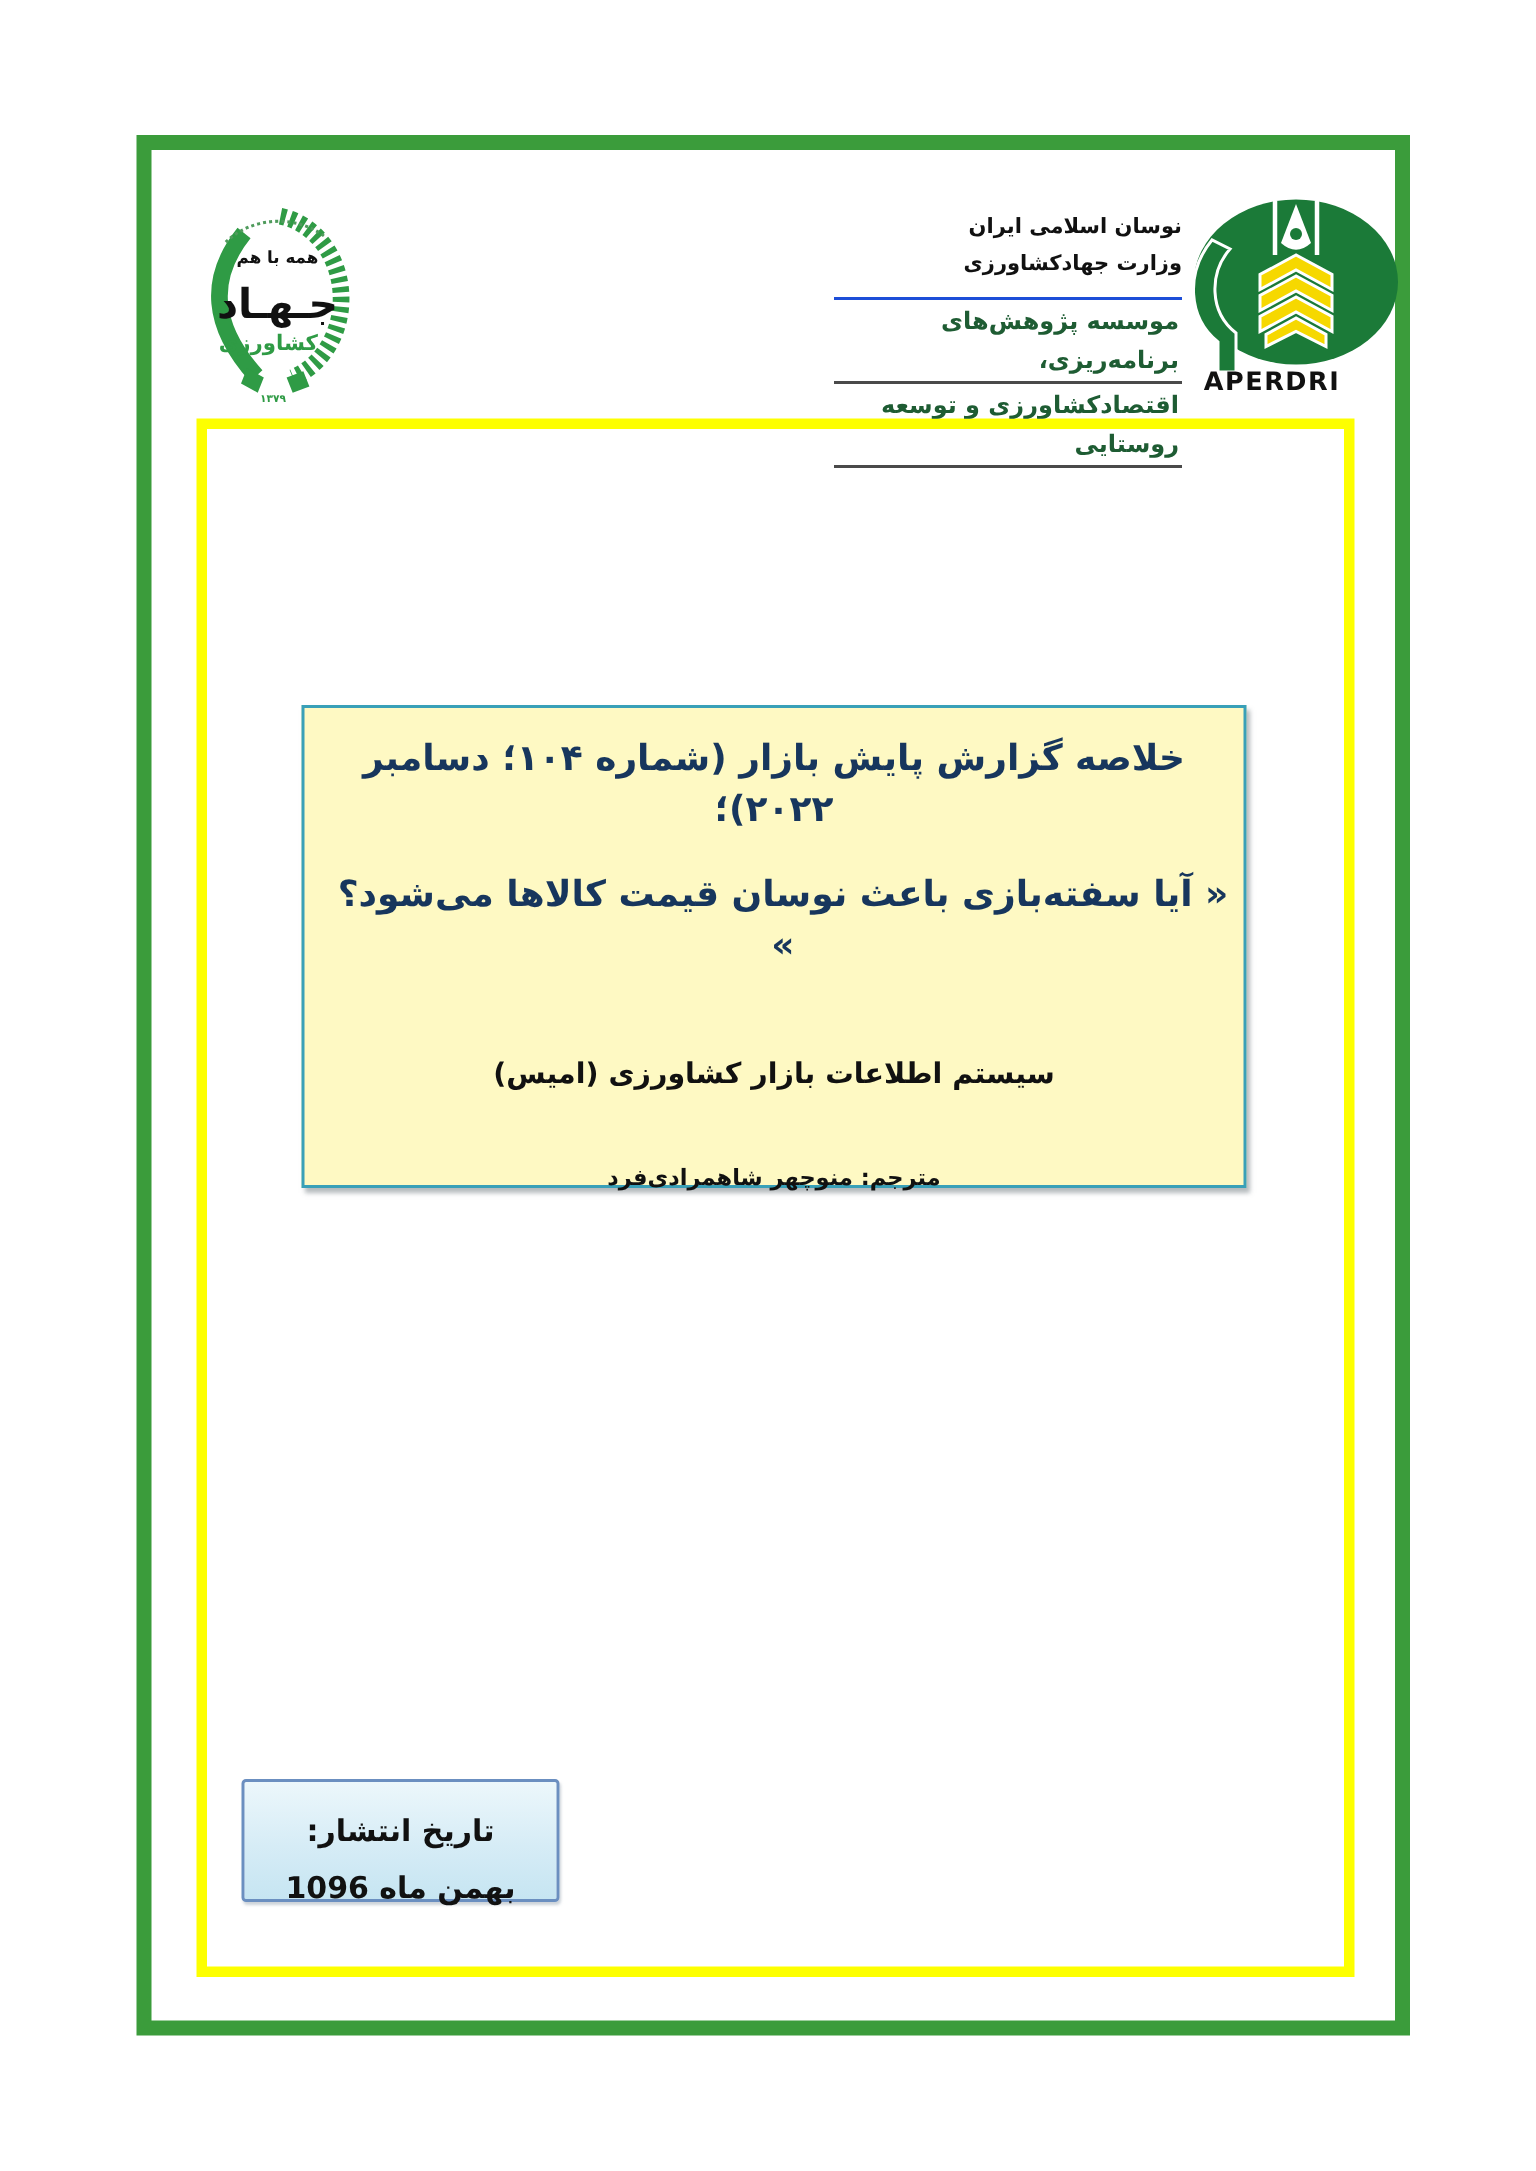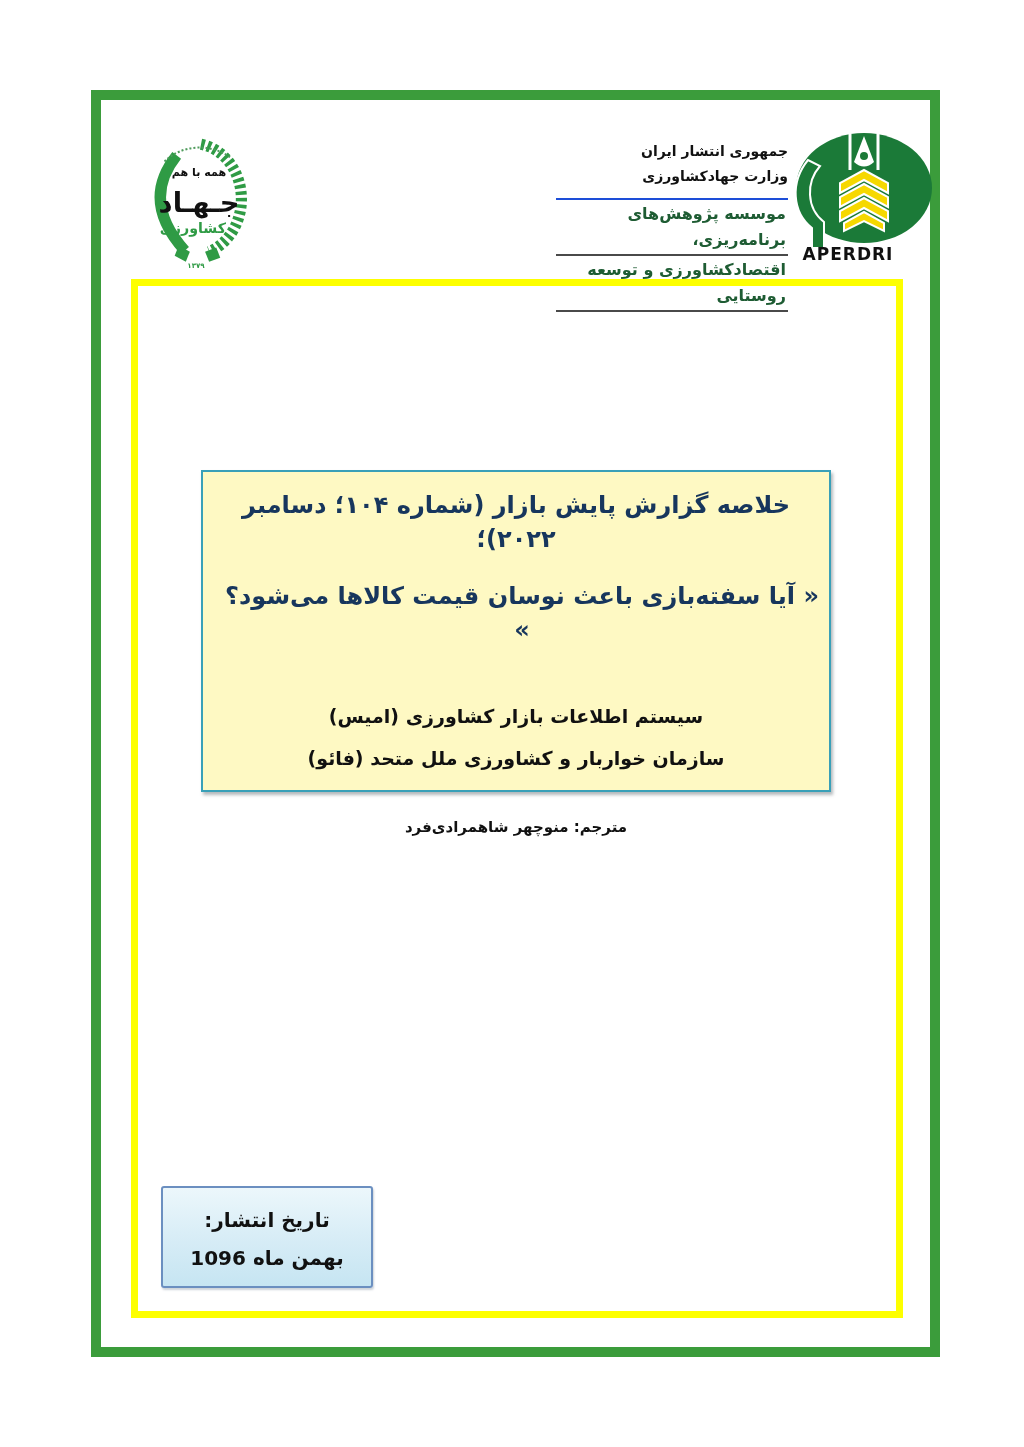--- a/index.html
+++ b/index.html
@@ -4,21 +4,21 @@
 <style>
   html,body{margin:0;padding:0;background:#ffffff;width:1024px;height:1447px;overflow:hidden;}
   body{position:relative;font-family:"DejaVu Sans",sans-serif;}
   .abs{position:absolute;}
 
   
   .green-frame{left:91px;top:90px;width:849px;height:1267px;border:10px solid #3b9c3b;box-sizing:border-box;}
   .yellow-frame{left:131px;top:279px;width:772px;height:1039px;border:7px solid #fdff00;box-sizing:border-box;}
 
   
-  .jahad-logo{left:134px;top:128px;width:132px;height:152px;}
+  .jahad-logo{left:120px;top:128px;width:132px;height:152px;}
   .jahad-logo svg{width:100%;height:100%;}
   .jh-motto{font-size:11px;font-weight:bold;fill:#111;}
   .jh-main{font-size:27px;font-weight:bold;fill:#111;}
   .jh-sub{font-size:14px;font-weight:bold;fill:#2f9b45;}
   .jh-year{font-size:7px;font-weight:bold;fill:#2f9b45;}
 
   
   .gov-block{right:236px;top:139px;text-align:right;color:#111;
              font-size:14px;font-weight:bold;line-height:25px;}
   .inst-block{right:236px;top:198px;width:232px;text-align:right;color:#1e5c33;
@@ -37,21 +37,21 @@
              box-shadow:2px 3px 3px rgba(120,130,135,.55);}
   .title-line{color:#17365d;font-weight:bold;font-size:24px;line-height:34px;}
   .tl1{margin-top:16px;}
   .tl2{margin-top:23px;margin-left:12px;}
   .org-line{color:#111;font-weight:bold;font-size:19px;line-height:30px;}
   .og1{margin-top:54px;}
   .og2{margin-top:12px;}
   .trans-line{color:#111;font-weight:bold;font-size:15px;line-height:30px;margin-top:39px;}
 
   
-  .date-box{left:161px;top:1186px;width:212px;height:102px;box-sizing:border-box;
+  .date-box{left:161px;top:1186px;width:212px;height:82px;box-sizing:border-box;
             border:2px solid #6b8fc0;border-radius:3px;
             background:linear-gradient(180deg,#ecf7fb 0%,#d6ecf6 55%,#c6e5f2 100%);
             text-align:center;color:#111;font-weight:bold;font-size:20px;
             padding-top:13px;box-shadow:1px 2px 2px rgba(130,145,160,.4);}
   .date-box div{line-height:38px;}
 </style>
 </head>
 <body>
 
 <div class="abs green-frame"></div>
@@ -68,21 +68,21 @@
     <text x="64" y="47" text-anchor="middle" class="jh-motto">همه با هم</text>
     <text x="64" y="83" text-anchor="middle" class="jh-main">جـهـاد</text>
     <text x="58" y="104" text-anchor="middle" class="jh-sub">کشاورزی</text>
     <path d="M44,116 l11,6 -4,10 -11,-6 z" fill="#2f9b45"></path>
     <path d="M70,122 l11,-4 4,10 -11,4 z" fill="#2f9b45"></path>
     <text x="61" y="138" text-anchor="middle" class="jh-year">۱۳۷۹</text>
   </svg>
 </div>
 
 <div class="abs gov-block" dir="rtl">
-  <div>جمهوری انتشار ایران</div>
+  <div>نوسان اسلامی ایران</div>
   <div>وزارت جهادکشاورزی</div>
 </div>
 <div class="abs inst-block" dir="rtl">
   <div class="inst-line first">موسسه پژوهش‌های برنامه‌ریزی،</div>
   <div class="inst-line">اقتصادکشاورزی و توسعه روستایی</div>
 </div>
 
 <div class="abs aperdri">
   <svg viewBox="0 0 152 138">
     <ellipse cx="78" cy="58" rx="68" ry="55" fill="#1b7a38"></ellipse>
@@ -98,20 +98,19 @@
     <path d="M78,68 L54,81 V91 L78,78 L102,91 V81 Z" fill="#f6d800" stroke="#ffffff" stroke-width="2"></path>
     <path d="M78,82 L58,93 V101 L78,91 L98,101 V93 Z" fill="#f6d800" stroke="#ffffff" stroke-width="2"></path>
     <text x="62" y="130" text-anchor="middle" class="ap-caption">APERDRI</text>
   </svg>
 </div>
 
 <div class="abs title-box" dir="rtl">
   <div class="title-line tl1">خلاصه گزارش پایش بازار (شماره ۱۰۴؛ دسامبر ۲۰۲۲)؛</div>
   <div class="title-line tl2">« آیا سفته‌بازی باعث نوسان قیمت کالاها می‌شود؟ »</div>
   <div class="org-line og1">سیستم اطلاعات بازار کشاورزی (امیس)</div>
-  <div class="org-line og2">سازمان خواربار و کشاورزی ملل متحد (فائو)</div>
   <div class="trans-line">مترجم: منوچهر شاهمرادی‌فرد</div>
 </div>
 
 <div class="abs date-box" dir="rtl">
   <div>تاریخ انتشار:</div>
   <div>بهمن ماه 1096</div>
 </div>
 
 </body></html>

